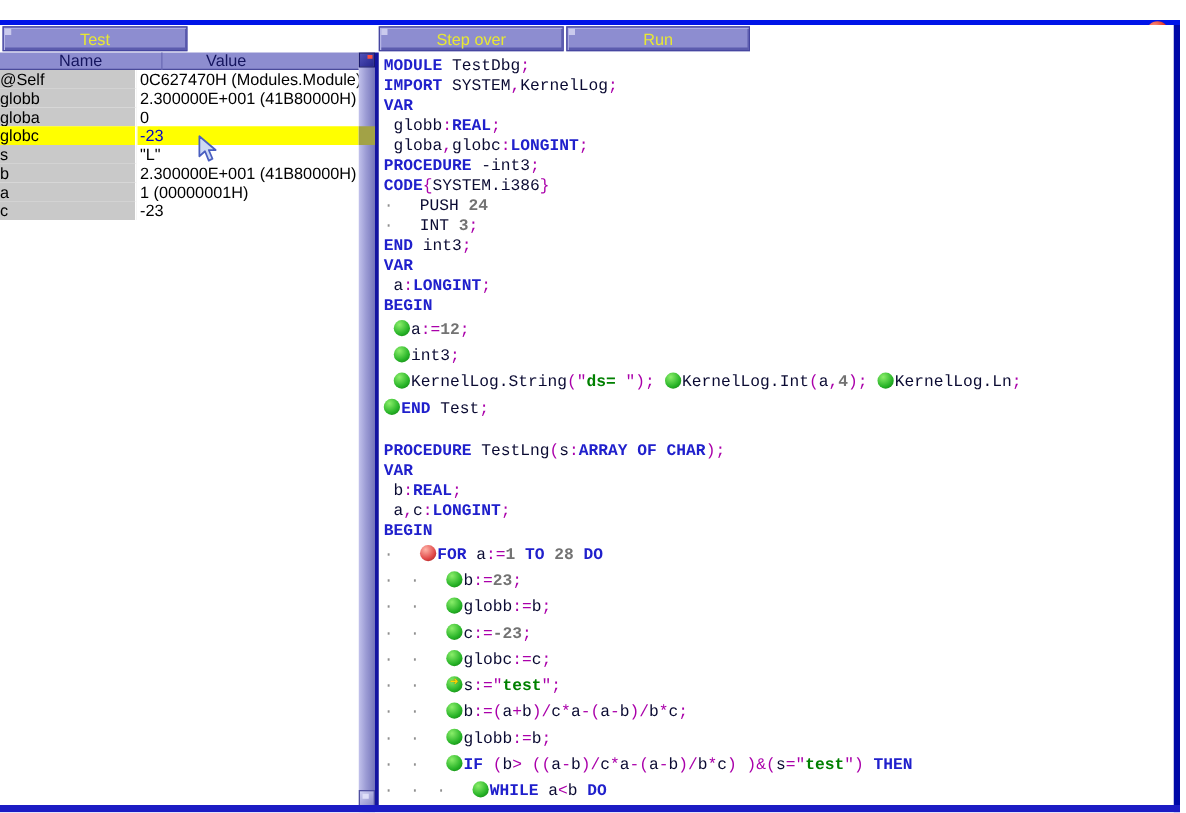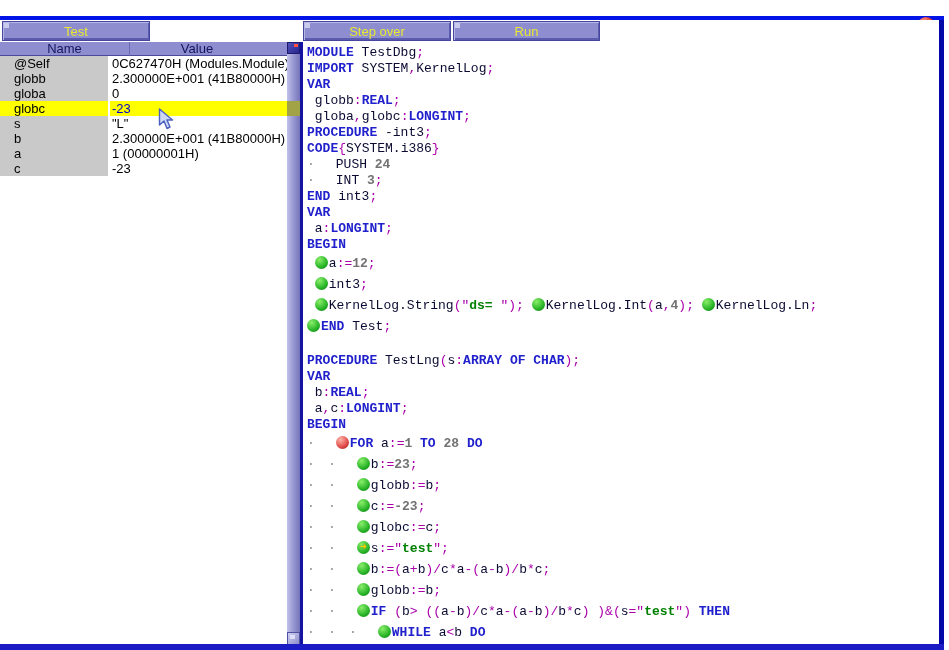--- a/index.html
+++ b/index.html
@@ -43,25 +43,25 @@
   .left-panel { position:absolute; left:0; top:42px; width:300px; height:608px; background:#ffffff; }
   .var-header {
     position:absolute; left:0; top:0; width:287px; height:14px;
     background:var(--button-face,#8d8dd0); border-bottom:1px solid #4a4a9a;
   }
   .vh-name, .vh-value {
     position:absolute; top:0; height:14px; line-height:13px; text-align:center;
     font-size:13px; color:var(--header-text,#14145e);
   }
   .vh-name  { left:0;    width:130px; border-right:1px solid #6a6ab4; }
-  .vh-value { left:127px; width:140px; }
+  .vh-value { left:111px; width:140px; }
   .var-body { position:absolute; left:0; top:14px; width:287px; }
   .var-row { position:relative; width:287px; height:15px; font-size:13px; line-height:15px; white-space:nowrap; }
   .cell-name {
-    position:absolute; left:0; top:0; width:109px; height:15px; padding-left:14px;
+    position:absolute; left:0; top:0; width:109px; height:15px; padding-left:0;
     background:#c9c9c9; color:#000000; overflow:hidden; border-right:1px solid #ffffff;
   }
   .cell-value {
     position:absolute; left:110px; top:0; width:177px; height:15px; padding-left:2px;
     background:#ffffff; color:#000000; overflow:hidden;
   }
   .var-row.hl .cell-name  { background:var(--highlight-row,#ffff00); }
   .var-row.hl .cell-value { background:var(--highlight-row,#ffff00); color:var(--highlight-value-text,#0000cc); }
   
   .v-scrollbar {

